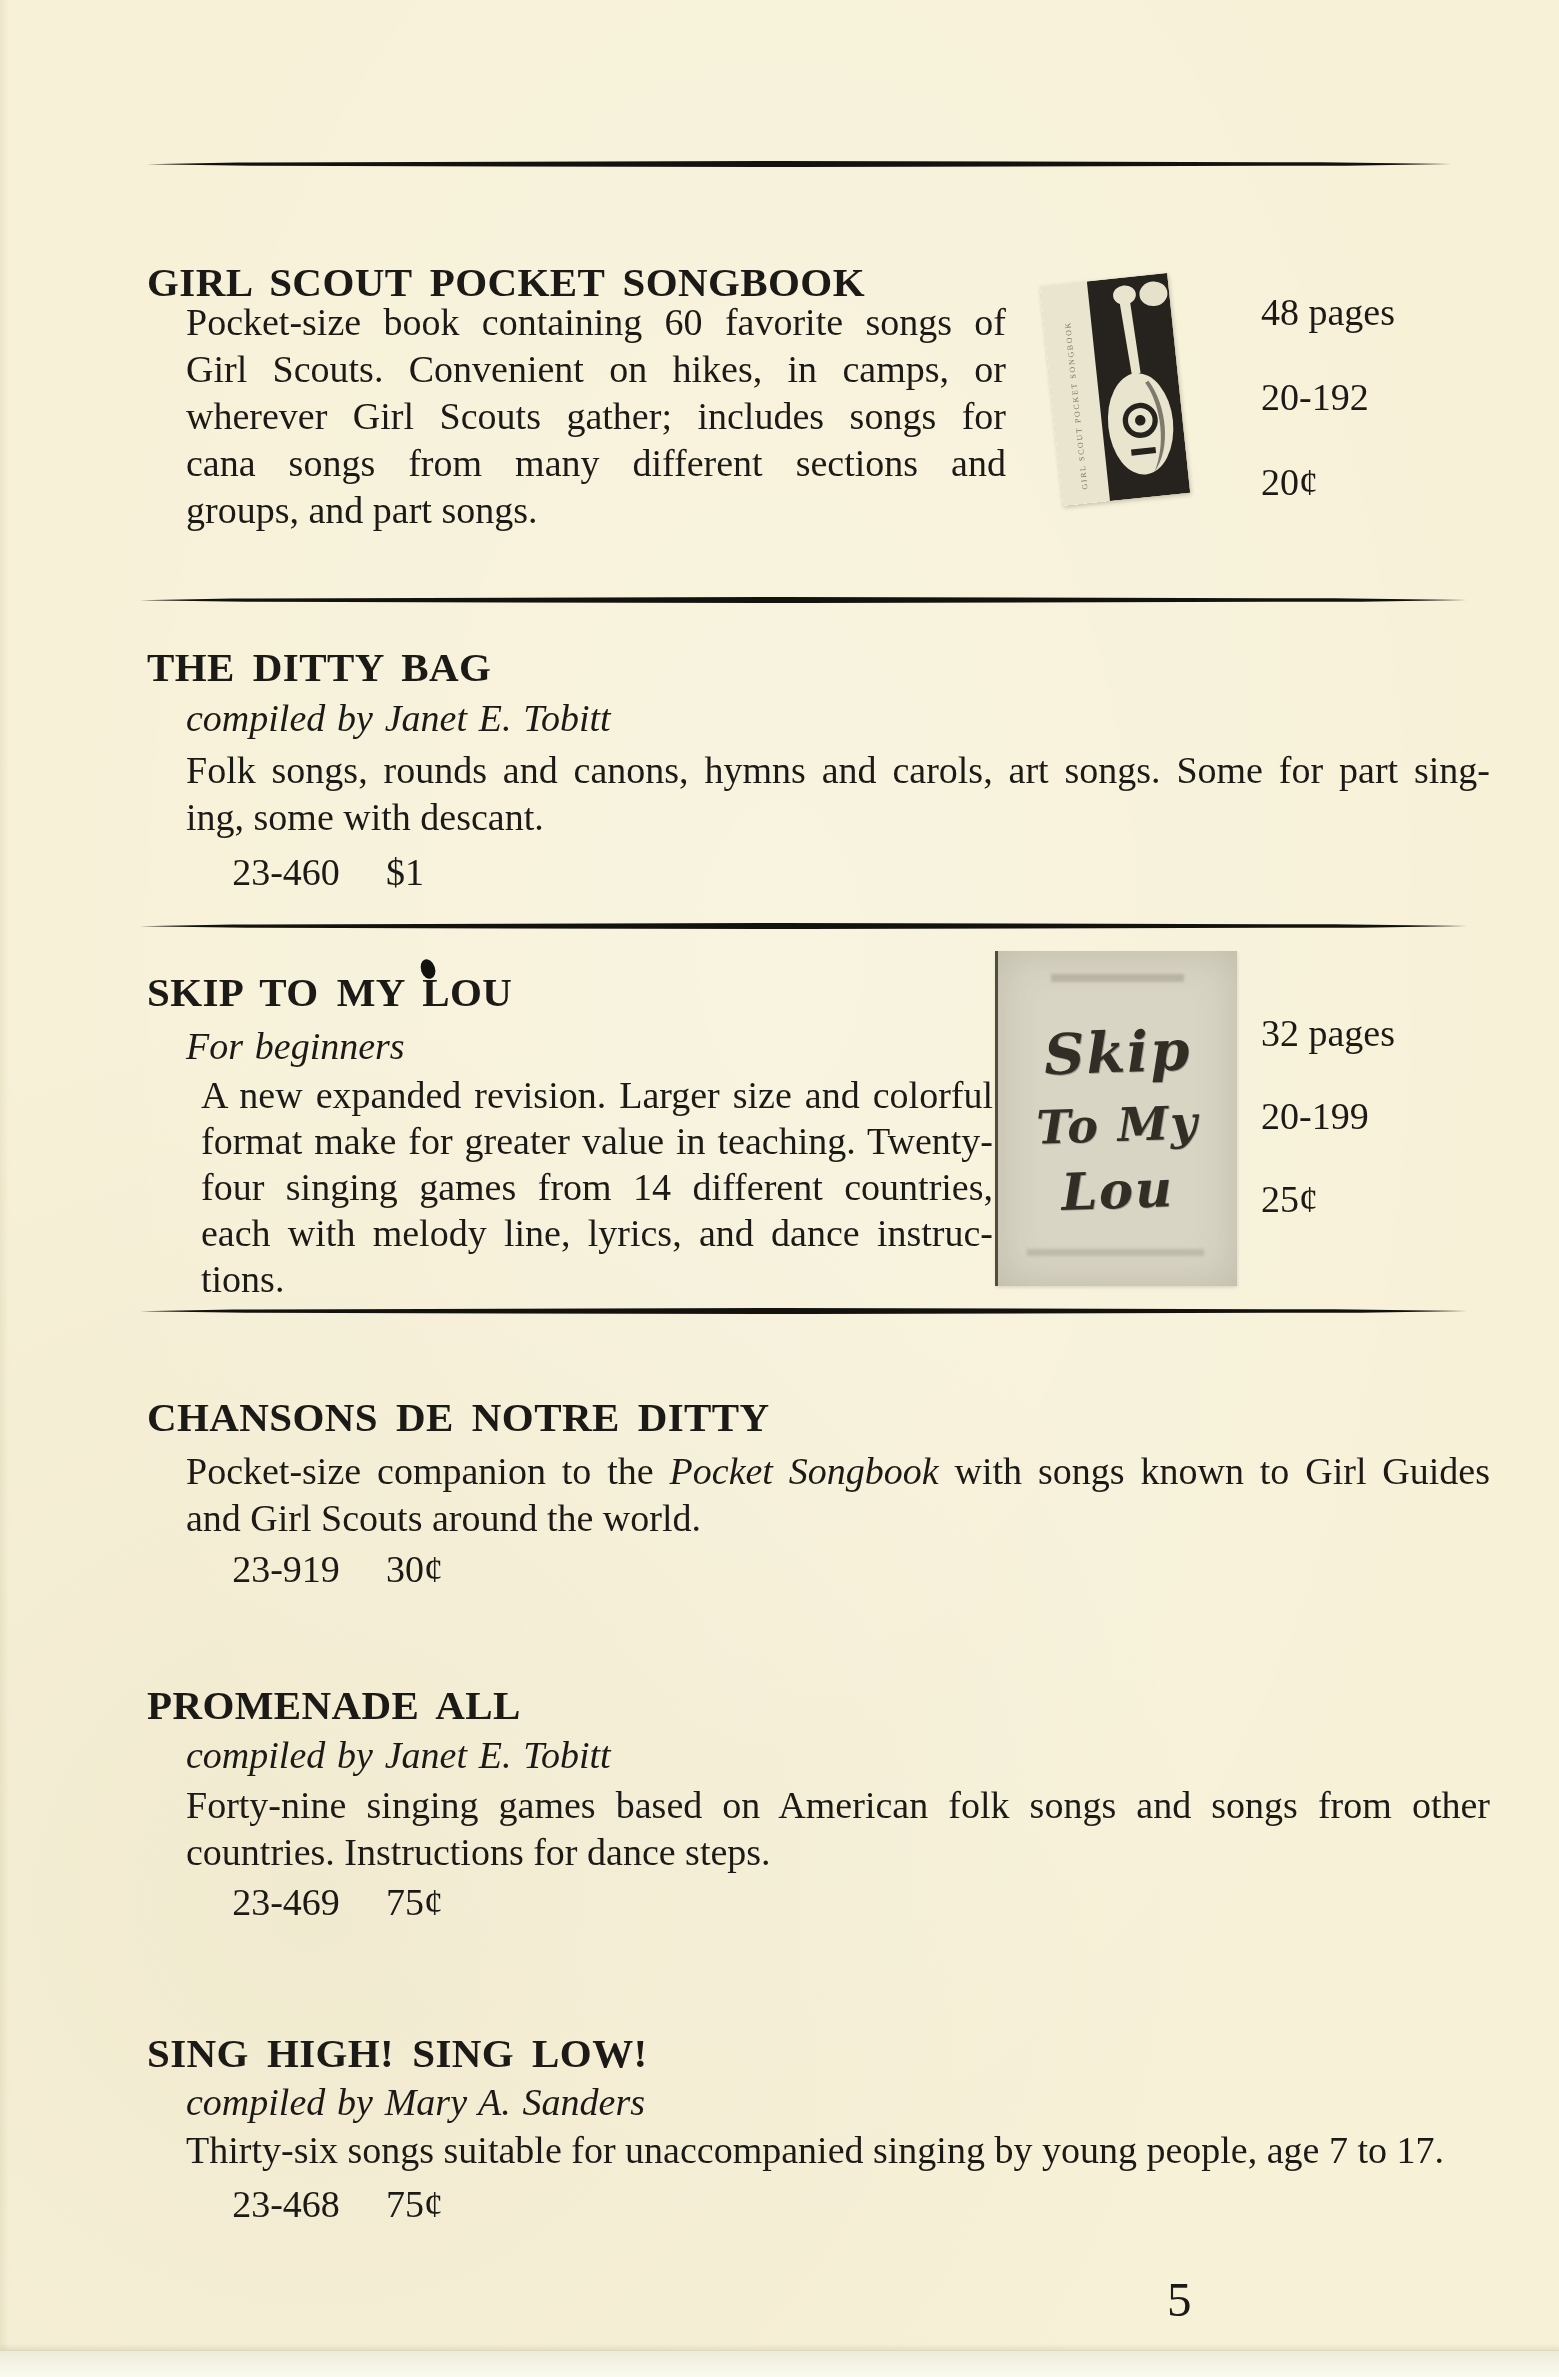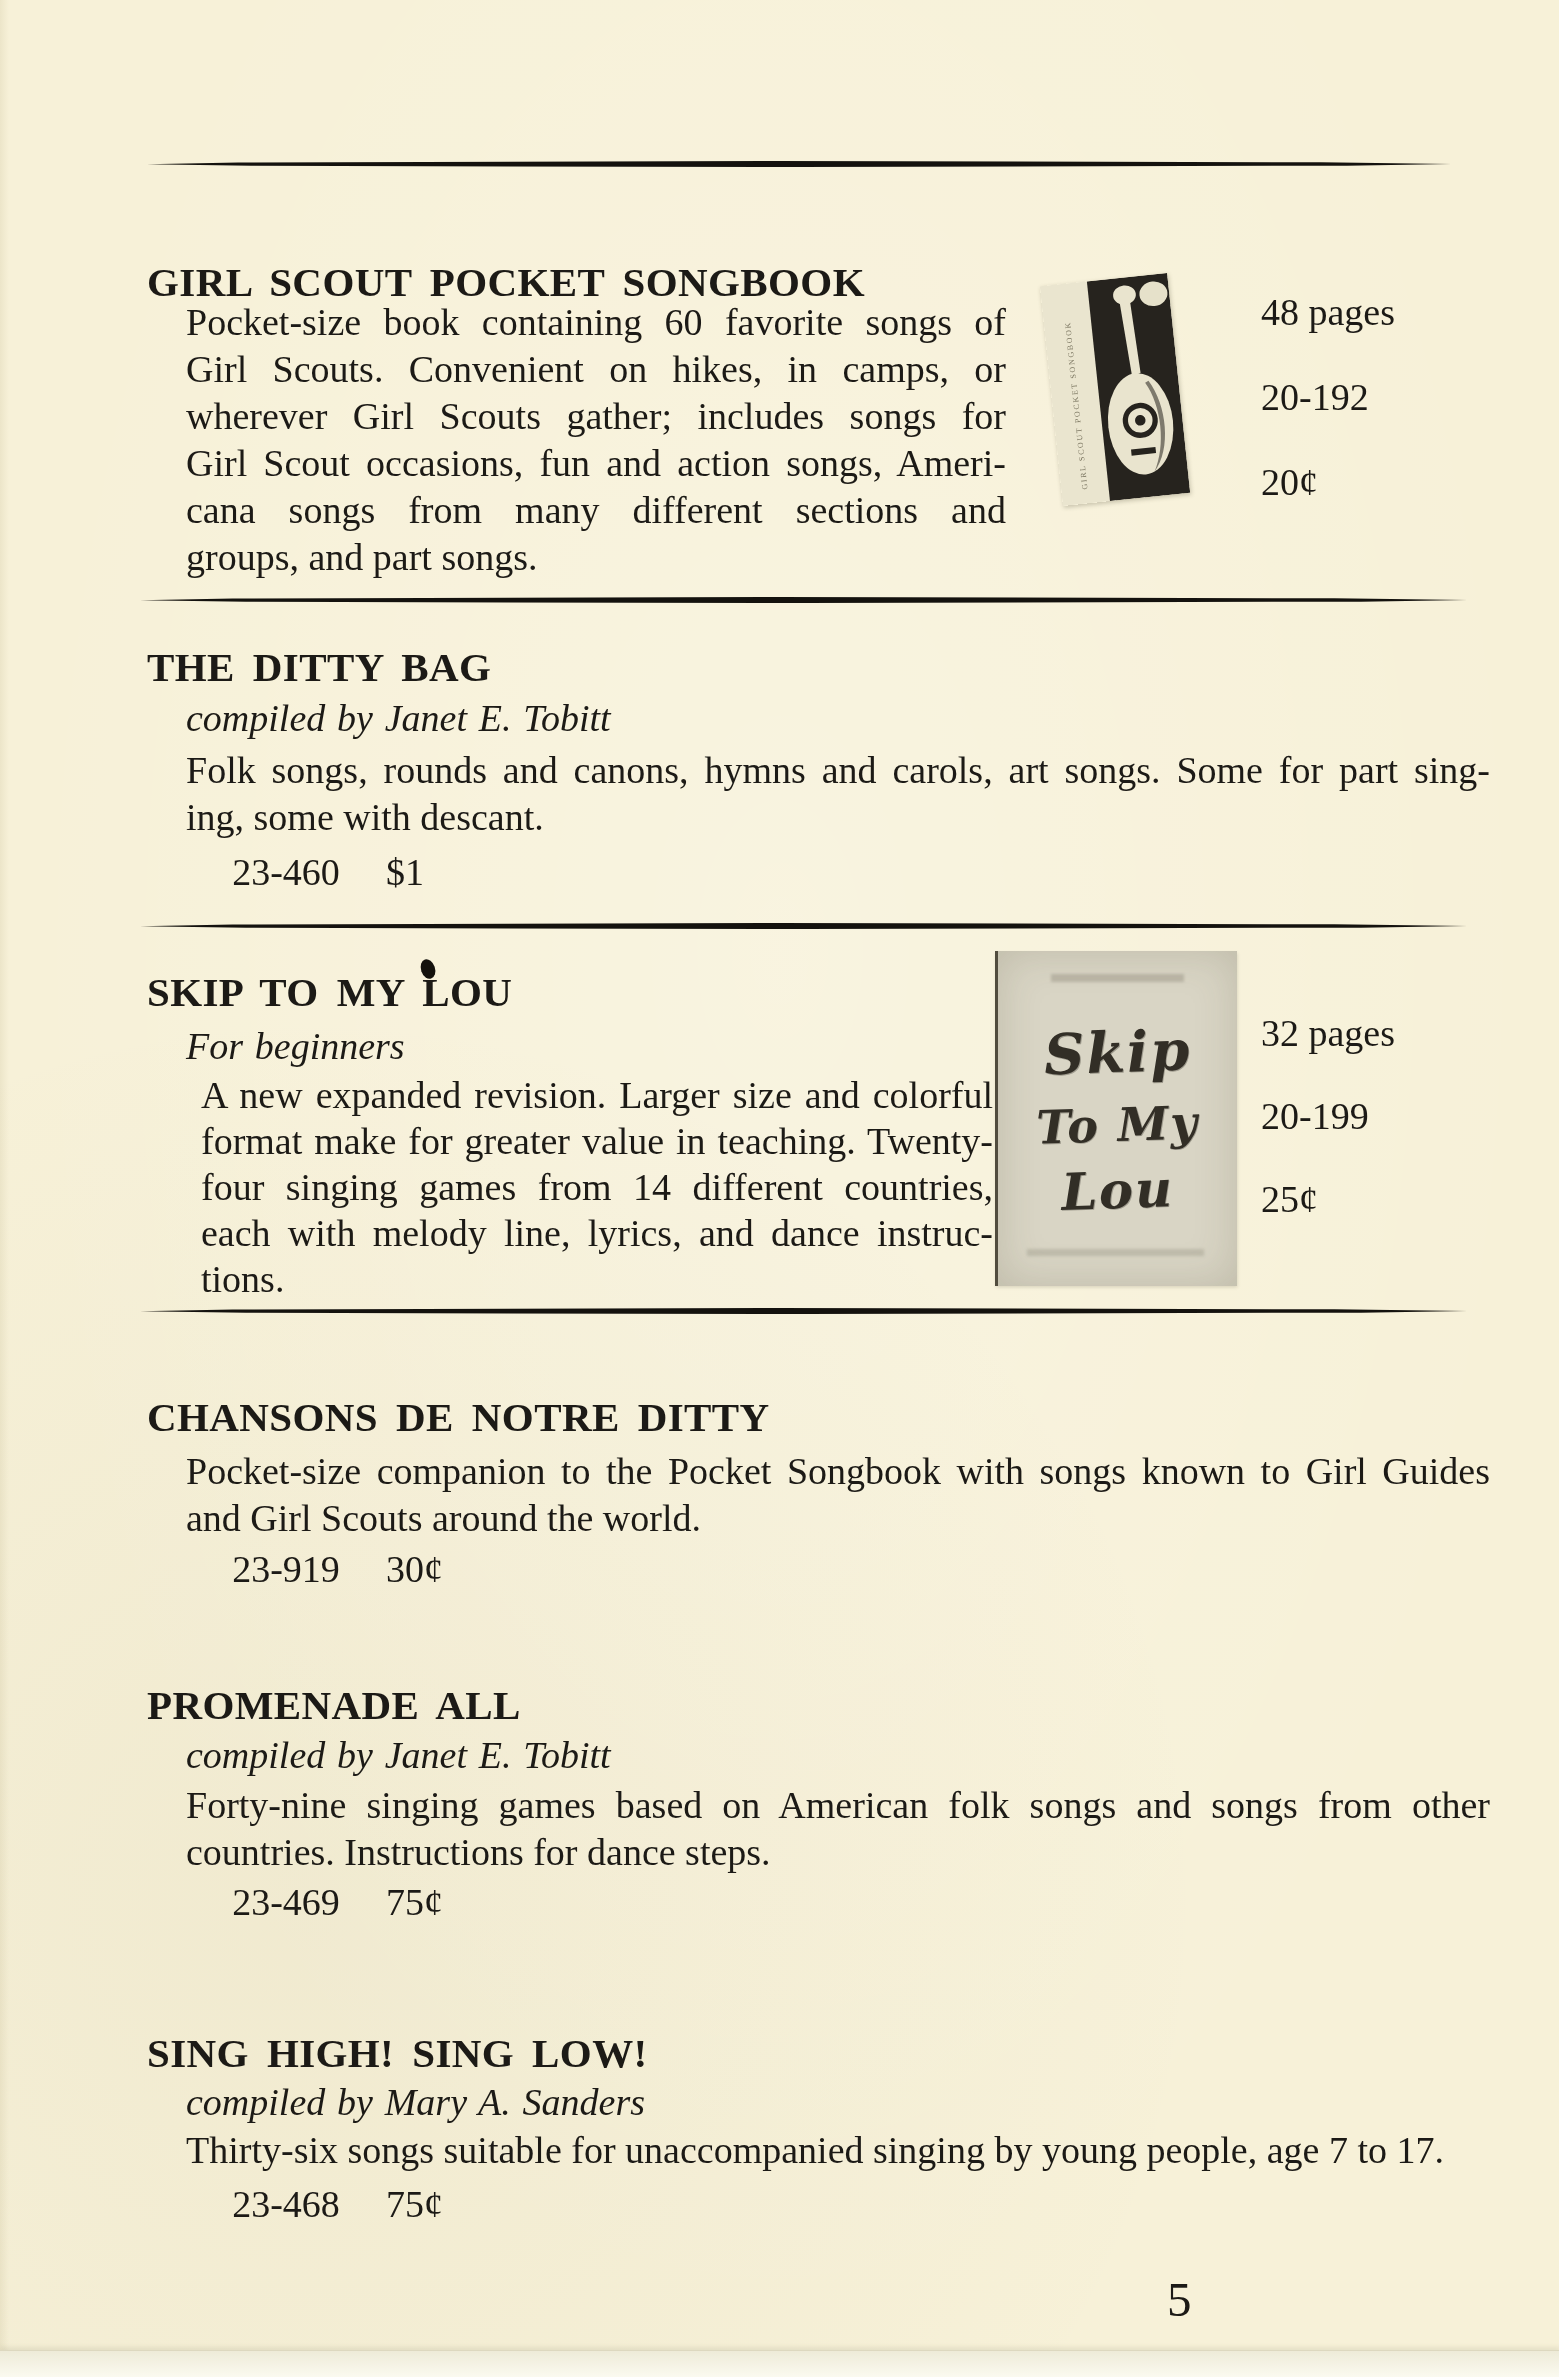--- a/index.html
+++ b/index.html
@@ -30,21 +30,21 @@
     position:absolute; font-size:41px; font-weight:700; line-height:1;
     letter-spacing:0.4px; word-spacing:0.18em; white-space:nowrap;
   }
   .byline{
     position:absolute; font-size:38px; font-style:italic; line-height:1;
     white-space:nowrap; word-spacing:0.06em;
   }
   .body-block{ position:absolute; font-size:38px; line-height:47px; }
   .jl{ text-align:justify; text-align-last:justify; height:47px; overflow:hidden; }
   .jl-left{ text-align:left; text-align-last:left; height:47px; overflow:hidden; white-space:nowrap; }
-  .ital{ }
+  .ital{ font-style:italic; }
   .code-row{ position:absolute; font-size:38px; line-height:1; white-space:nowrap;text-align:center; }
   .code-row .code{ display:inline-block; width:200px; }
   .details{ position:absolute; font-size:38px; line-height:42px; }
   .details div{ margin-bottom:43px; white-space:nowrap; }
   .page-num{ position:absolute; font-size:49px; line-height:1; }
 
   
   .cover1{
     position:absolute; left:1051px; top:279px; width:128px; height:221px;
     transform:rotate(-6deg); transform-origin:50% 50%;
@@ -92,21 +92,20 @@
 
 <div class="page">
 
   <div class="rule" style="left:147px; top:161px; width:1304px;"></div>
 
   <div class="h1" style="left:147px; top:262px;">GIRL SCOUT POCKET SONGBOOK</div>
   <div class="body-block" style="left:186px; top:299px; width:820px;">
     <div class="jl">Pocket-size book containing 60 favorite songs of</div>
     <div class="jl">Girl Scouts. Convenient on hikes, in camps, or</div>
     <div class="jl">wherever Girl Scouts gather; includes songs for</div>
-    <div class="jl">Girl Scout occasions, fun and action songs, Ameri-</div>
     <div class="jl">cana songs from many different sections and</div>
     <div class="jl-left">groups, and part songs.</div>
   </div>
 
   <div class="cover1">
     <svg viewBox="0 0 146 252">
       <rect x="0" y="0" width="146" height="252" fill="#eae5cf"></rect>
       <rect x="54" y="0" width="92" height="252" fill="#26231e"></rect>
       <ellipse cx="128" cy="22" rx="16" ry="14" fill="#e6e1ca"></ellipse>
       <ellipse cx="95" cy="20" rx="13" ry="11" fill="#e9e4ce"></ellipse>

